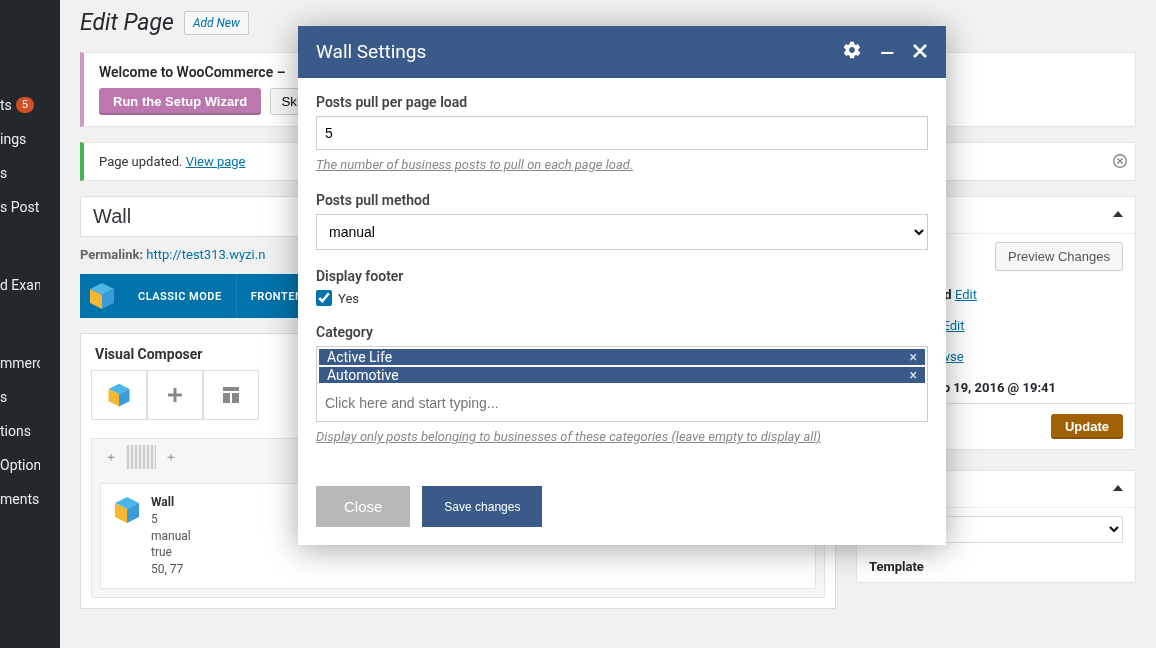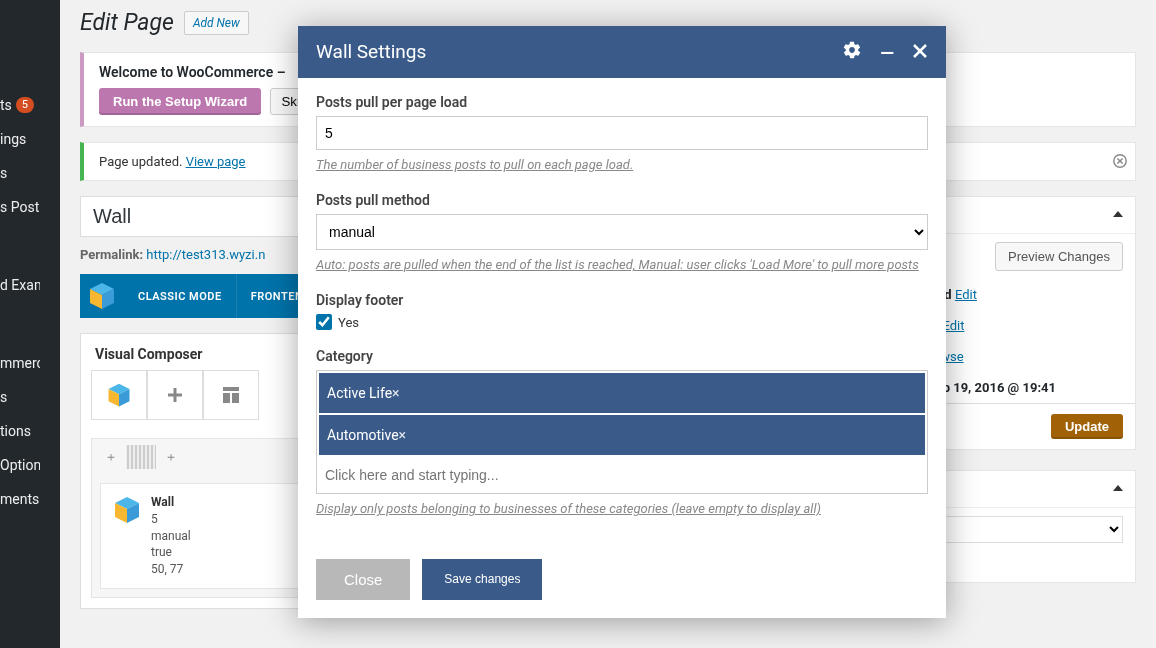--- a/index.html
+++ b/index.html
@@ -265,24 +265,24 @@
 .field .hint { font-style: italic; color: #888; font-size: 13px; margin-top: 6px; line-height: 1.4; text-decoration: underline; }
 .checkbox-row { display: flex; align-items: center; gap: 6px; margin-top: 4px; }
 .checkbox-row input { width: 16px; height: 16px; accent-color: #0073aa; }
 .tag-box {
   border: 1px solid #ccc;
   padding: 0;
 }
 .tag {
   background: #3a5b8a;
   color: #fff;
-  padding: 12px 8px;
+  padding: 0 8px;
   margin: 2px;
   display: flex;
-  justify-content: flex-start;
+  justify-content: space-between;
   align-items: center;
   font-size: 14px;
 }
 .tag .x { font-size: 14px; cursor: pointer; opacity: .85; }
 .tag-input {
   width: 100%;
   border: none;
   padding: 10px 8px;
   font-size: 14px;
   outline: none;
@@ -518,21 +518,20 @@
     <div class="field">
       <div class="field-label">Posts pull per page load</div>
       <input type="text" value="5" style="">
       <div class="hint">The number of business posts to pull on each page load.</div>
     </div>
     <div class="field">
       <div class="field-label">Posts pull method</div>
       <select>
         <option>manual</option>
       </select>
-      <div class="hint">Auto: posts are pulled when the end of the list is reached, Manual: user clicks 'Load More' to pull more posts</div>
     </div>
     <div class="field">
       <div class="field-label">Display footer</div>
       <div class="checkbox-row">
         <input type="checkbox" checked="" style="">
         <span>Yes</span>
       </div>
     </div>
     <div class="field" style="margin-bottom:8px;">
       <div class="field-label">Category</div>

